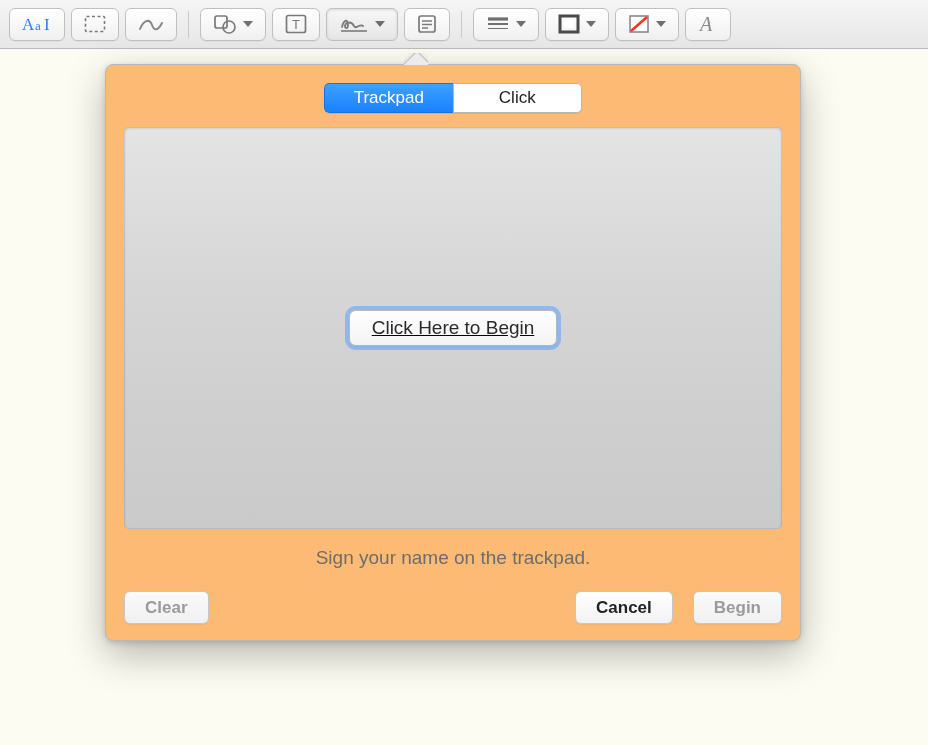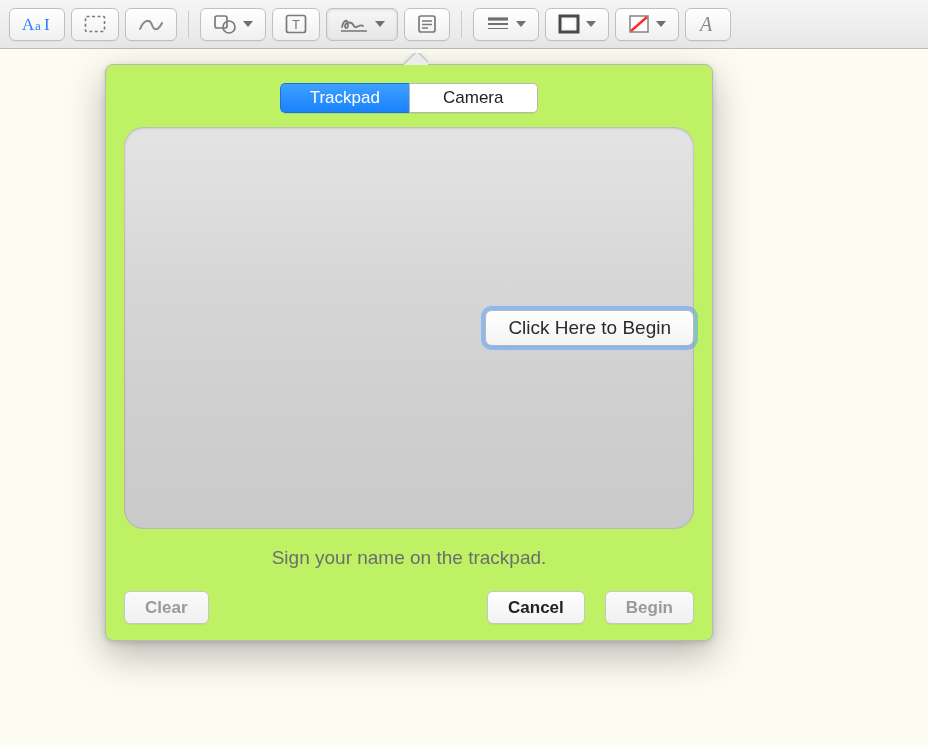--- a/index.html
+++ b/index.html
@@ -61,22 +61,22 @@
     position: relative;
     height: calc(745px - 50px);
     background: #fcfcf2;
   }
 
   
   .popover {
     position: absolute;
     left: 105px;
     top: 15px;
-    width: 608px;
-    background: #bef264;
+    width: 696px;
+    background: #fdba74;
     border: 1px solid #b8b8b8;
     border-radius: 8px;
     box-shadow: 0 14px 38px rgba(0,0,0,0.28), 0 2px 6px rgba(0,0,0,0.15);
     padding: 18px 18px 16px 18px;
     box-sizing: border-box;
   }
   .popover-arrow {
     position: absolute;
     top: -12px;
     left: 298px;
@@ -119,26 +119,27 @@
     background: linear-gradient(#3ea0ff, #1a82ff);
     color:#ffffff;
     border-color:#1473e6;
   }
   .seg:first-child { border-radius:5px 0 0 5px; border-right:none; }
   .seg:last-child  { border-radius:0 5px 5px 0; }
 
   .sig-pad {
     position: relative;
     height: 402px;
-    border-radius: 20px;
+    border-radius: 5px;
     background: linear-gradient(#e4e4e4 0%, #d6d6d6 40%, #cfcfcf 70%, #cacaca 100%);
     box-shadow: inset 0 1px 3px rgba(0,0,0,0.18), inset 0 0 0 1px rgba(0,0,0,0.06);
     display:flex;
     align-items:center;
-    justify-content:flex-end;
+    justify-content:center;
+    text-decoration:underline;
   }
 
   .begin-btn {
     padding: 6px 22px;
     font-size: 19px;
     color:#2b2b2b;
     background: linear-gradient(#ffffff,#f3f3f3);
     border: 1px solid #b8b8b8;
     border-radius: 7px;
     box-shadow: 0 0 0 4px rgba(88,160,255,0.55), 0 1px 1px rgba(0,0,0,0.1);
@@ -269,21 +270,21 @@
 
 </div>
 
 <div class="doc-area">
 
   <div class="popover">
     <div class="popover-arrow"></div>
 
     <div class="segmented">
       <div class="seg active">Trackpad</div>
-      <div class="seg">Camera</div>
+      <div class="seg">Click</div>
     </div>
 
     <div class="sig-pad">
       <button class="begin-btn">Click Here to Begin</button>
     </div>
 
     <div class="hint">Sign your name on the trackpad.</div>
 
     <div class="btn-row">
       <div class="push-btn disabled">Clear</div>

